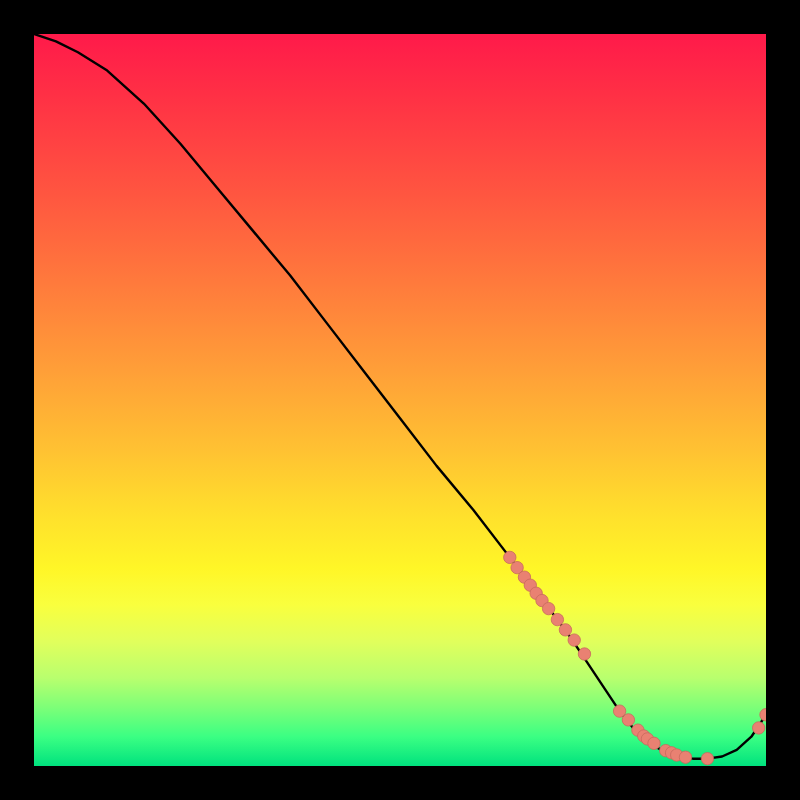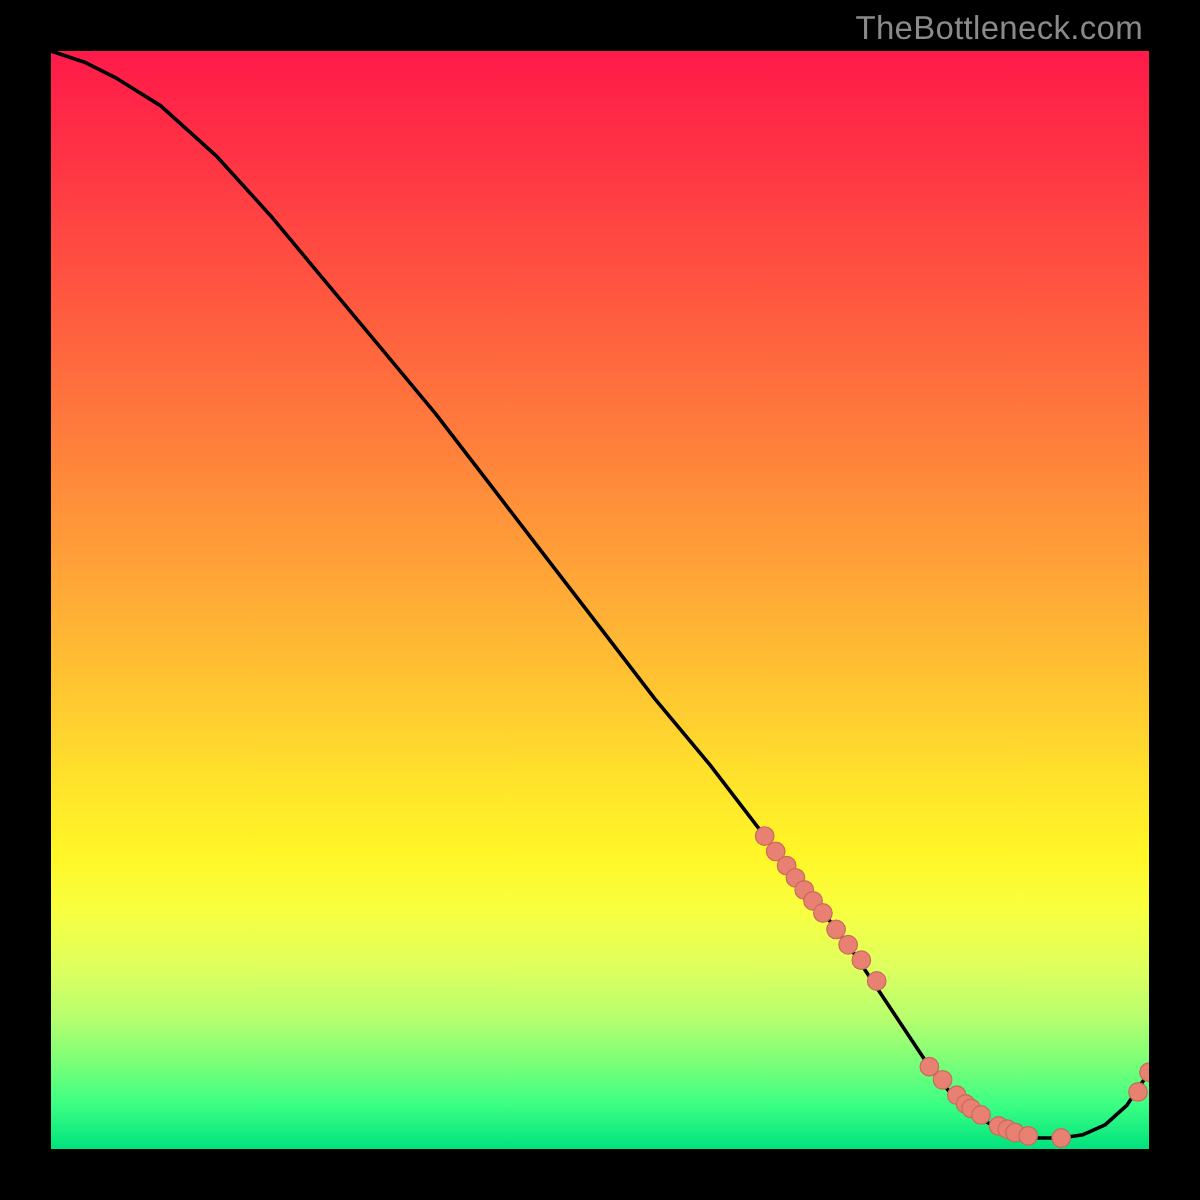--- a/index.html
+++ b/index.html
@@ -59,21 +59,20 @@
     font-size: 22px;
     letter-spacing: 0.2px;
     user-select: none;
   }
 </style>
 </head>
 <body>
 
 <div class="stage">
 
-  <div class="watermark">TheBottleneck.com</div>
 
   <div class="plot-box">
     <div class="gradient-bg"></div>
     <svg class="curve-layer" viewBox="0 0 732 732" preserveAspectRatio="none">
       <path id="curve-path" fill="none" stroke-width="2.4" stroke-linejoin="round" stroke-linecap="round" d="M0.00 0.00 L21.96 7.32 L43.92 18.30 L73.20 36.60 L109.80 69.54 L146.40 109.80 L183.00 153.72 L219.60 197.64 L256.20 241.56 L292.80 289.14 L329.40 336.72 L366.00 384.30 L402.60 431.88 L439.20 475.80 L475.80 523.38 L512.40 570.96 L534.36 600.24 L549.00 622.20 L570.96 655.14 L585.60 677.10 L600.24 695.40 L614.88 708.58 L629.52 717.36 L644.16 723.22 L658.80 724.68 L673.44 724.68 L688.08 722.48 L702.72 715.90 L717.36 702.72 L732.00 680.76" stroke="#000000"></path>
       <g id="marker-group">
           <circle cx="475.80" cy="523.38" r="6.2" fill="#e98172" stroke="#c86a5d" stroke-width="0.8"></circle>
           <circle cx="483.12" cy="533.63" r="6.2" fill="#e98172" stroke="#c86a5d" stroke-width="0.8"></circle>
           <circle cx="490.44" cy="543.14" r="6.2" fill="#e98172" stroke="#c86a5d" stroke-width="0.8"></circle>
           <circle cx="496.30" cy="551.20" r="6.2" fill="#e98172" stroke="#c86a5d" stroke-width="0.8"></circle>

